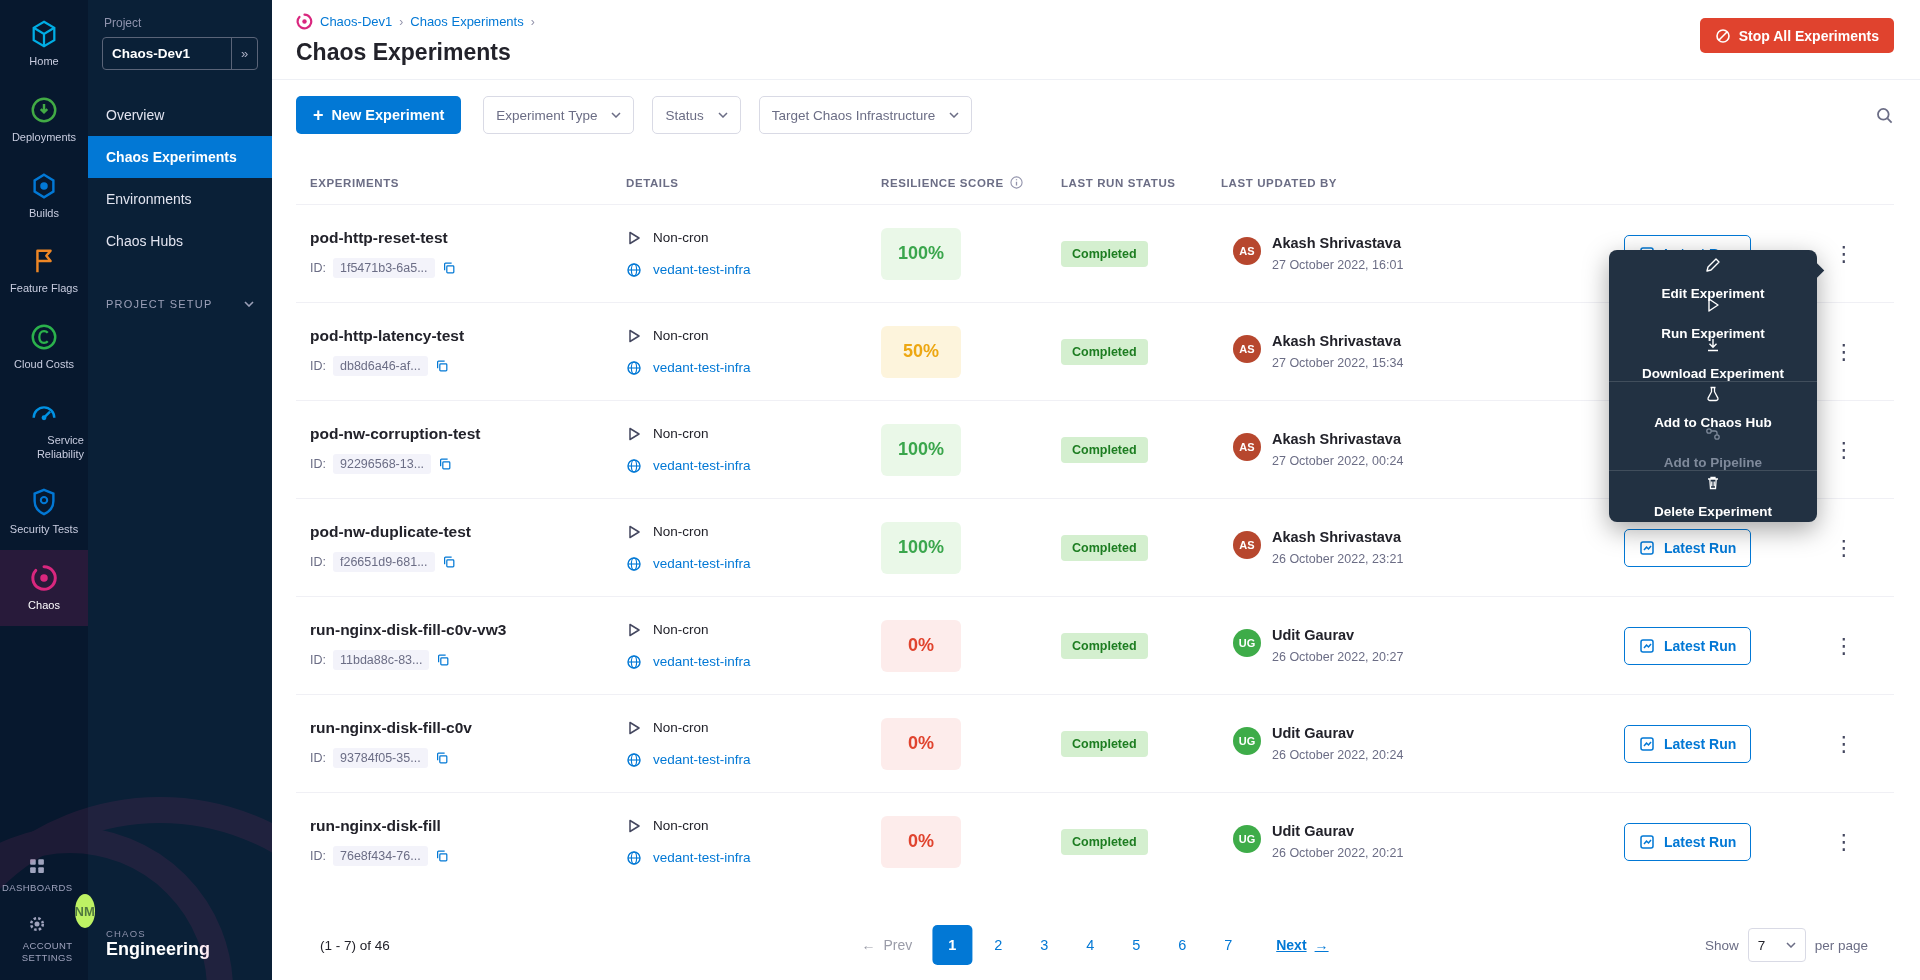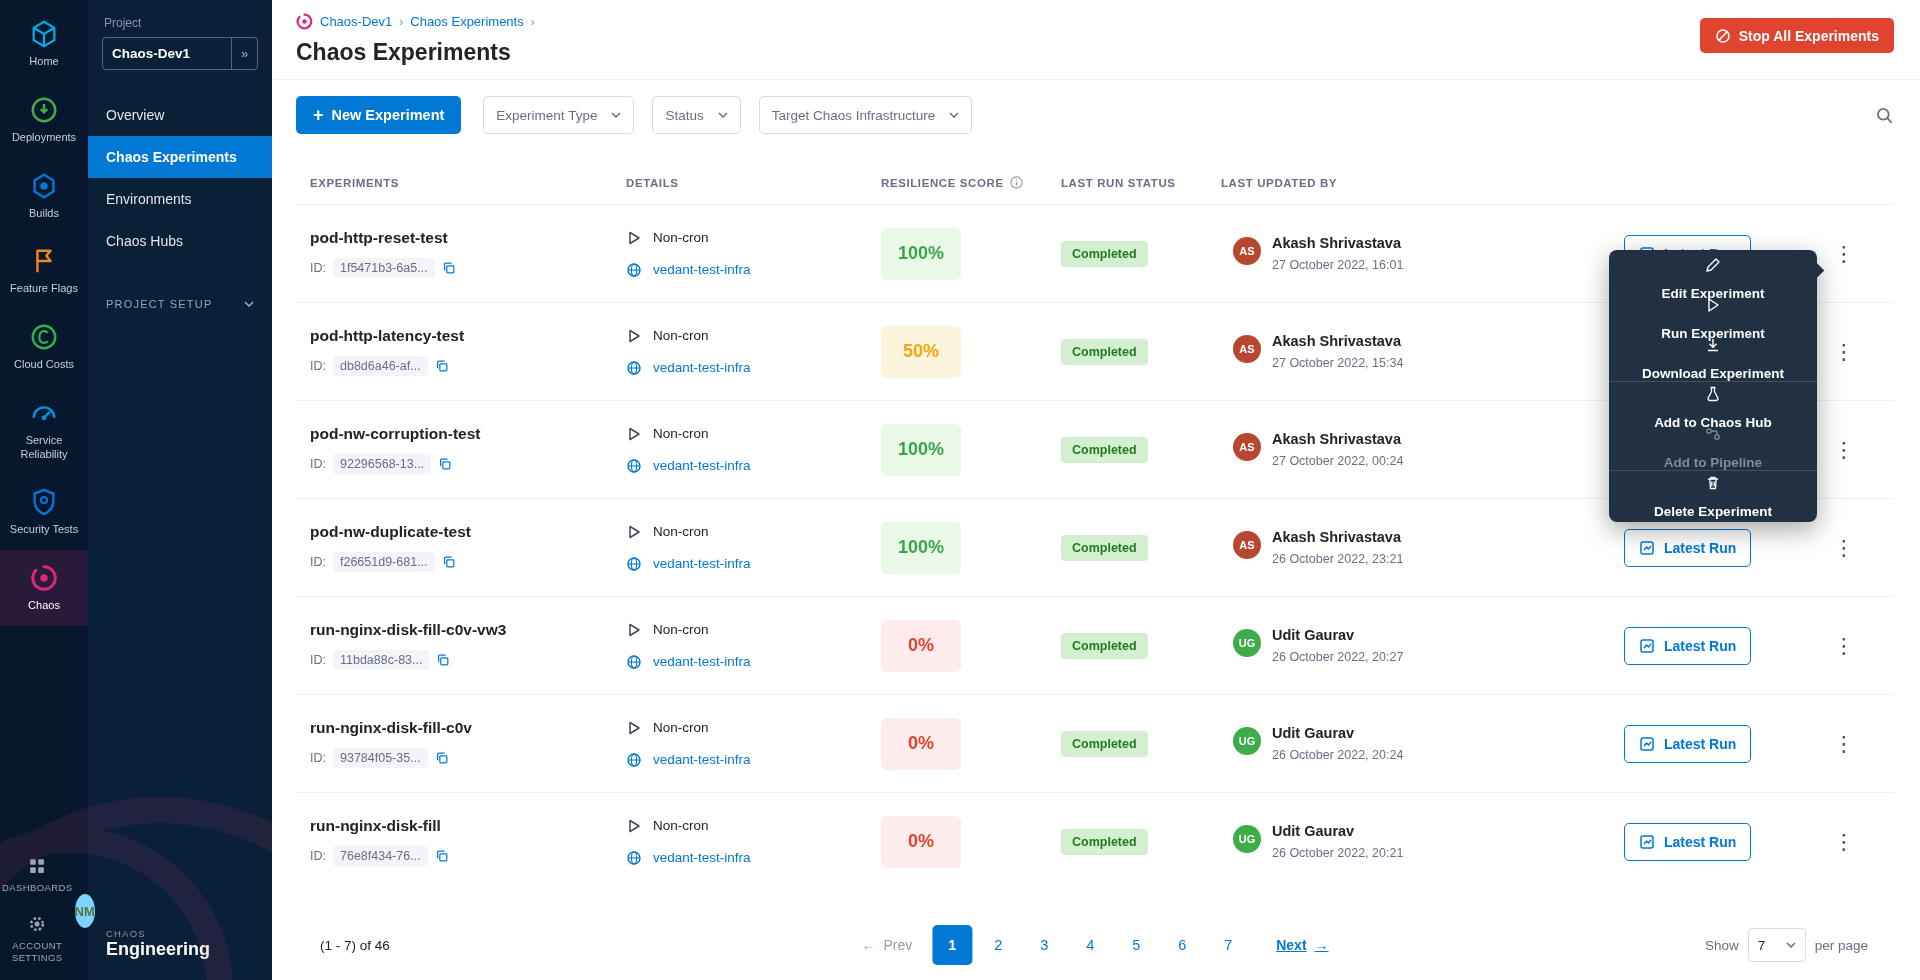--- a/index.html
+++ b/index.html
@@ -5,28 +5,28 @@
   * { box-sizing: border-box; margin: 0; padding: 0; }
   html, body { width: 1920px; height: 980px; overflow: hidden; }
   body { font-family: "Liberation Sans", "DejaVu Sans", sans-serif; background: #fff; color: #22222a; }
   .app { display: flex; width: 1920px; height: 980px; position: relative; }
 
   
   .icon-sidebar { width: 88px; background: #07182e; display: flex; flex-direction: column; position: relative; z-index: 30; flex: 0 0 88px; }
   #nav-list { display: flex; flex-direction: column; padding-top: 6px; }
   .nav-it { display: flex; flex-direction: column; align-items: center; gap: 6px; padding: 13px 4px; cursor: pointer; }
   .nav-it .mod-icon svg { width: 30px; height: 30px; display: block; }
-  .nav-label { font-size: 11px; color: #c9cde0; text-align: center; line-height: 1.25; }
+  .nav-label { font-size: 11px; color: #c9cde0; text-align: right; line-height: 1.25; }
   .nav-it.active { background: rgba(218,39,126,.16); }
   .nav-it.active .nav-label { color: #fff; }
   .nav-bottom { margin-top: auto; display: flex; flex-direction: row; align-items: center; padding-bottom: 6px; }
   .nav-it.small { padding: 10px 2px; }
   .nav-it.small .mod-icon svg { width: 20px; height: 20px; }
   .nav-it.small .nav-label { font-size: 9.5px; color: #9fa3bd; letter-spacing: .4px; }
-  .user-avatar { width: 34px; height: 34px; border-radius: 50%; background: #7dd3fc; color: #51793f; font-weight: bold;
+  .user-avatar { width: 34px; height: 34px; border-radius: 50%; background: #bef264; color: #51793f; font-weight: bold;
                  font-size: 13px; display: flex; align-items: center; justify-content: center; margin: 8px 0 6px; cursor: pointer; text-align: right; }
 
   
   .project-sidebar { width: 184px; flex: 0 0 184px; background: #0a2037; display: flex; flex-direction: column; position: relative; z-index: 20; padding-top: 16px; }
   .proj-label { color: #8f93ad; font-size: 12px; padding: 0 16px; margin-bottom: 7px; }
   .proj-input { margin: 0 14px 24px; display: flex; border: 1px solid #5a6478; border-radius: 4px; height: 33px; background: transparent; cursor: pointer; }
   .proj-input .val { flex: 1; color: #fff; font-weight: bold; font-size: 13.5px; display: flex; align-items: center; padding: 0 9px; overflow: hidden; white-space: nowrap; }
   .proj-input .expand { width: 26px; border-left: 1px solid #5a6478; color: #aeb2c8; display: flex; align-items: center; justify-content: center; font-size: 13px; }
   .proj-nav-item { height: 42px; display: flex; align-items: center; padding: 0 18px; color: #e2e4f0; font-size: 14px; cursor: pointer; }
   .proj-nav-item.active { background: #0278d5; color: #fff; font-weight: bold; }

